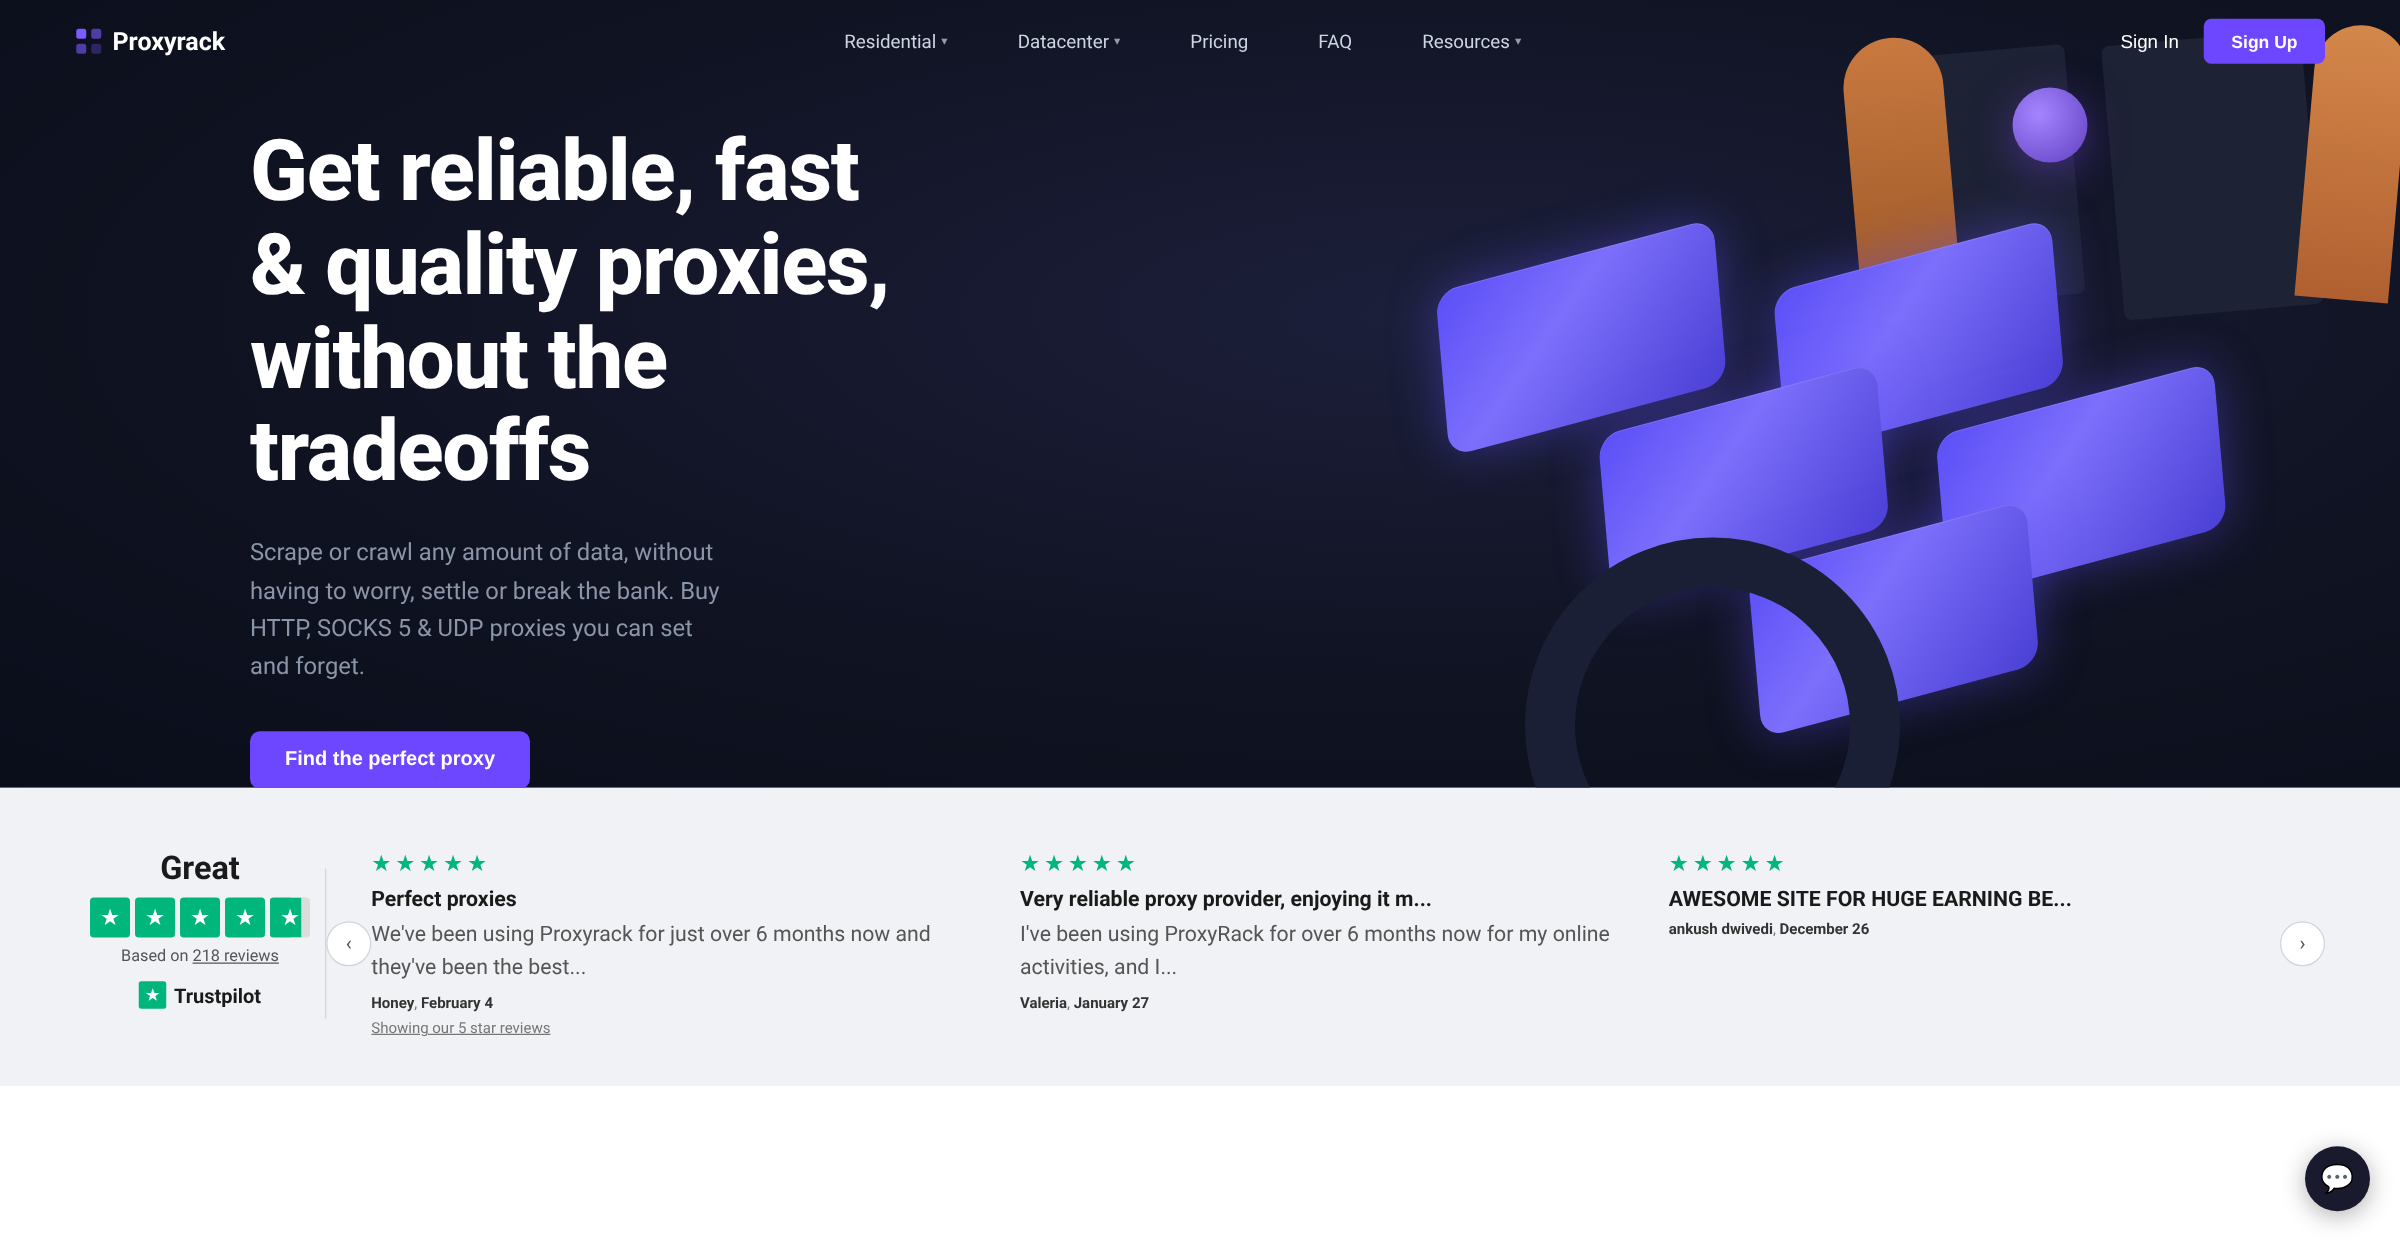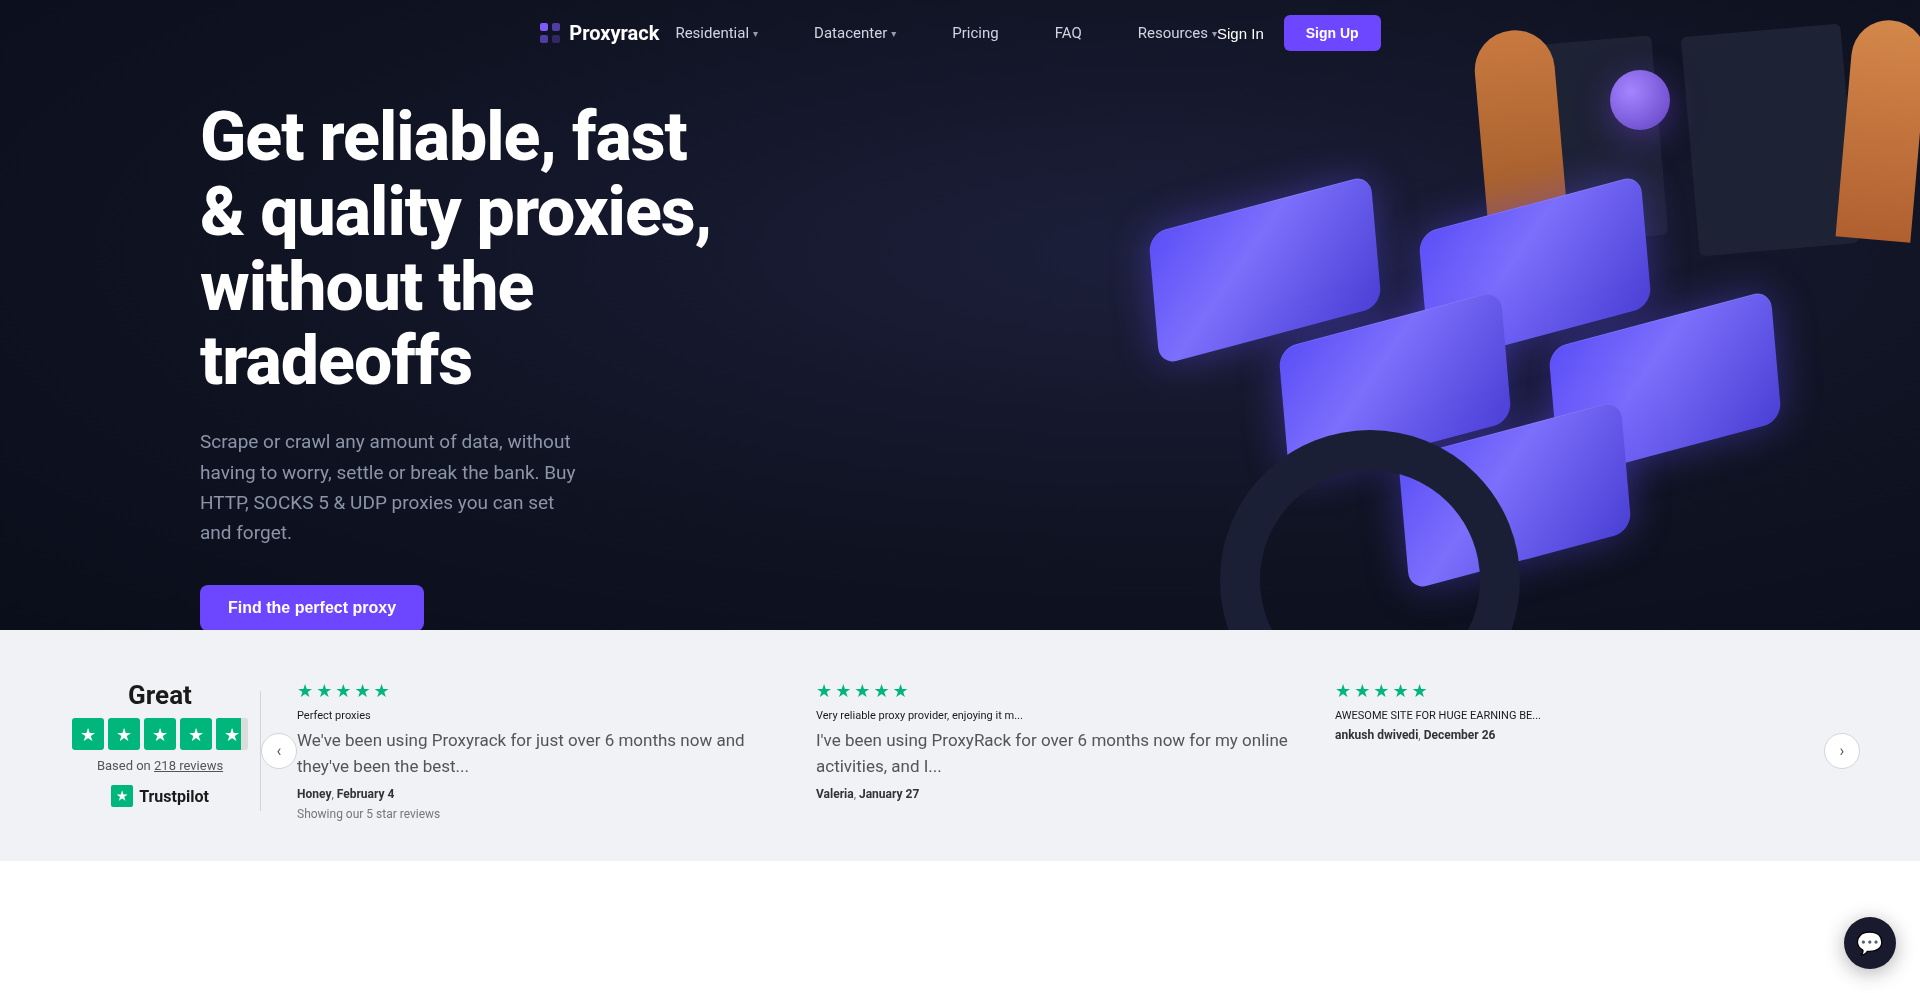--- a/index.html
+++ b/index.html
@@ -5,21 +5,21 @@
     * { margin: 0; padding: 0; box-sizing: border-box; }
     body { font-family: -apple-system, BlinkMacSystemFont, 'Segoe UI', Roboto, sans-serif; overflow-x: hidden; }
 
     
     .navbar {
       position: absolute;
       top: 0; left: 0; right: 0;
       z-index: 100;
       display: flex;
       align-items: center;
-      justify-content: center;
+      justify-content: space-between;
       padding: 0 60px;
       height: 66px;
       background: transparent;
     }
     .navbar-logo {
       display: flex;
       align-items: center;
       gap: 8px;
       color: #fff;
       font-size: 20px;
@@ -290,40 +290,41 @@
       min-width: 240px;
       flex: 1;
     }
     .review-stars {
       display: flex;
       gap: 3px;
       margin-bottom: 8px;
     }
     .rs { color: #00b67a; font-size: 18px; }
     .review-title {
-      font-size: 11px;
-      font-weight: 400;
+      font-size: 17px;
+      font-weight: 700;
       color: #1a1a1a;
       margin-bottom: 6px;
     }
     .review-body {
       font-size: 17px;
       color: #555;
       line-height: 1.5;
       margin-bottom: 8px;
     }
     .review-author {
       font-size: 12px;
       color: #777;
     }
     .review-author span { font-weight: 700; color: #333; }
     .showing-text {
       font-size: 12px;
       color: #777;
       margin-top: 6px;
+      text-decoration: underline;
     }
 
     
     .carousel-arrow {
       width: 36px;
       height: 36px;
       border-radius: 50%;
       background: #fff;
       border: 1px solid #d0d4dc;
       display: flex;

